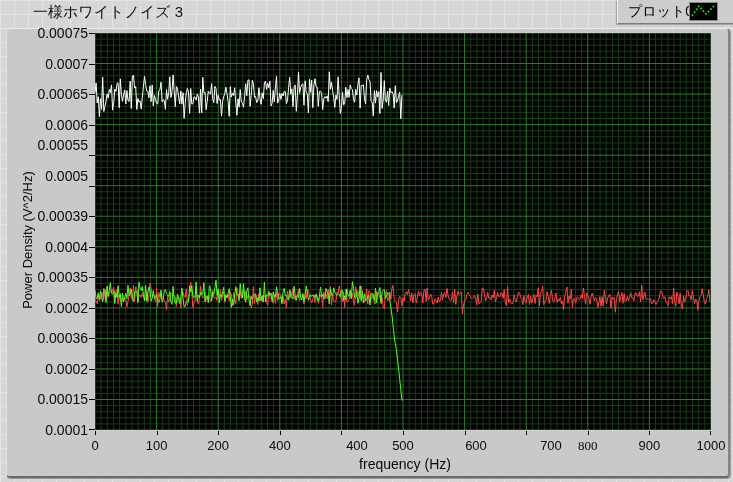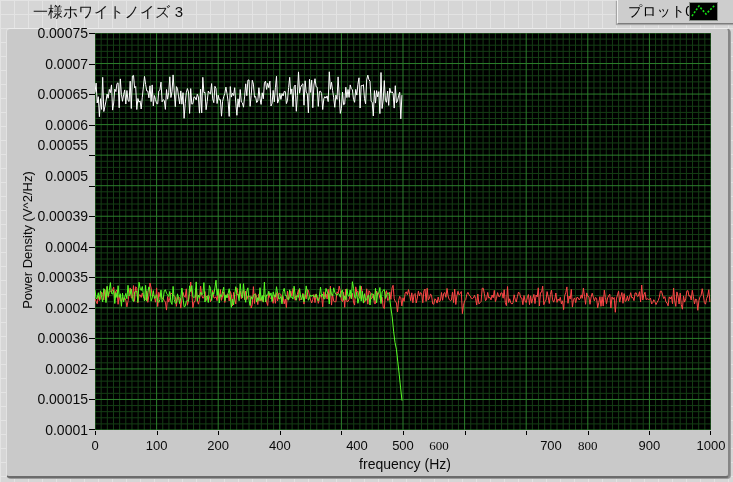--- a/index.html
+++ b/index.html
@@ -96,21 +96,21 @@
     <div class="y-tick-label" style="top: 55.5385px;">0.0007</div>
     <div class="y-tick-label" style="top: 25px;">0.00075</div>
   </div>
 <div id="x-tick-labels">
     <div class="x-tick-label" style="left: 65px;">0</div>
     <div class="x-tick-label" style="left: 126.6px;">100</div>
     <div class="x-tick-label" style="left: 188.2px;">200</div>
     <div class="x-tick-label" style="left: 249.8px;">400</div>
     <div class="x-tick-label" style="left: 327px;">400</div>
     <div class="x-tick-label" style="left: 373px;">500</div>
-    <div class="x-tick-label" style="left: 409px; font-family: Liberation Serif, serif;">600</div>
+    <div class="x-tick-label" style="left: 446px;">600</div>
     <div class="x-tick-label" style="left: 521px;">700</div>
     <div class="x-tick-label" style="left: 557.8px; font-family: Liberation Serif, serif;">800</div>
     <div class="x-tick-label" style="left: 619.4px;">900</div>
     <div class="x-tick-label" style="left: 681px;">1000</div>
   </div>
 <div id="tick-marks">
     <div class="y-tick-mark" style="top: 429px;"></div>
     <div class="y-tick-mark" style="top: 399.462px;"></div>
     <div class="y-tick-mark" style="top: 368.923px;"></div>
     <div class="y-tick-mark" style="top: 338.385px;"></div>

